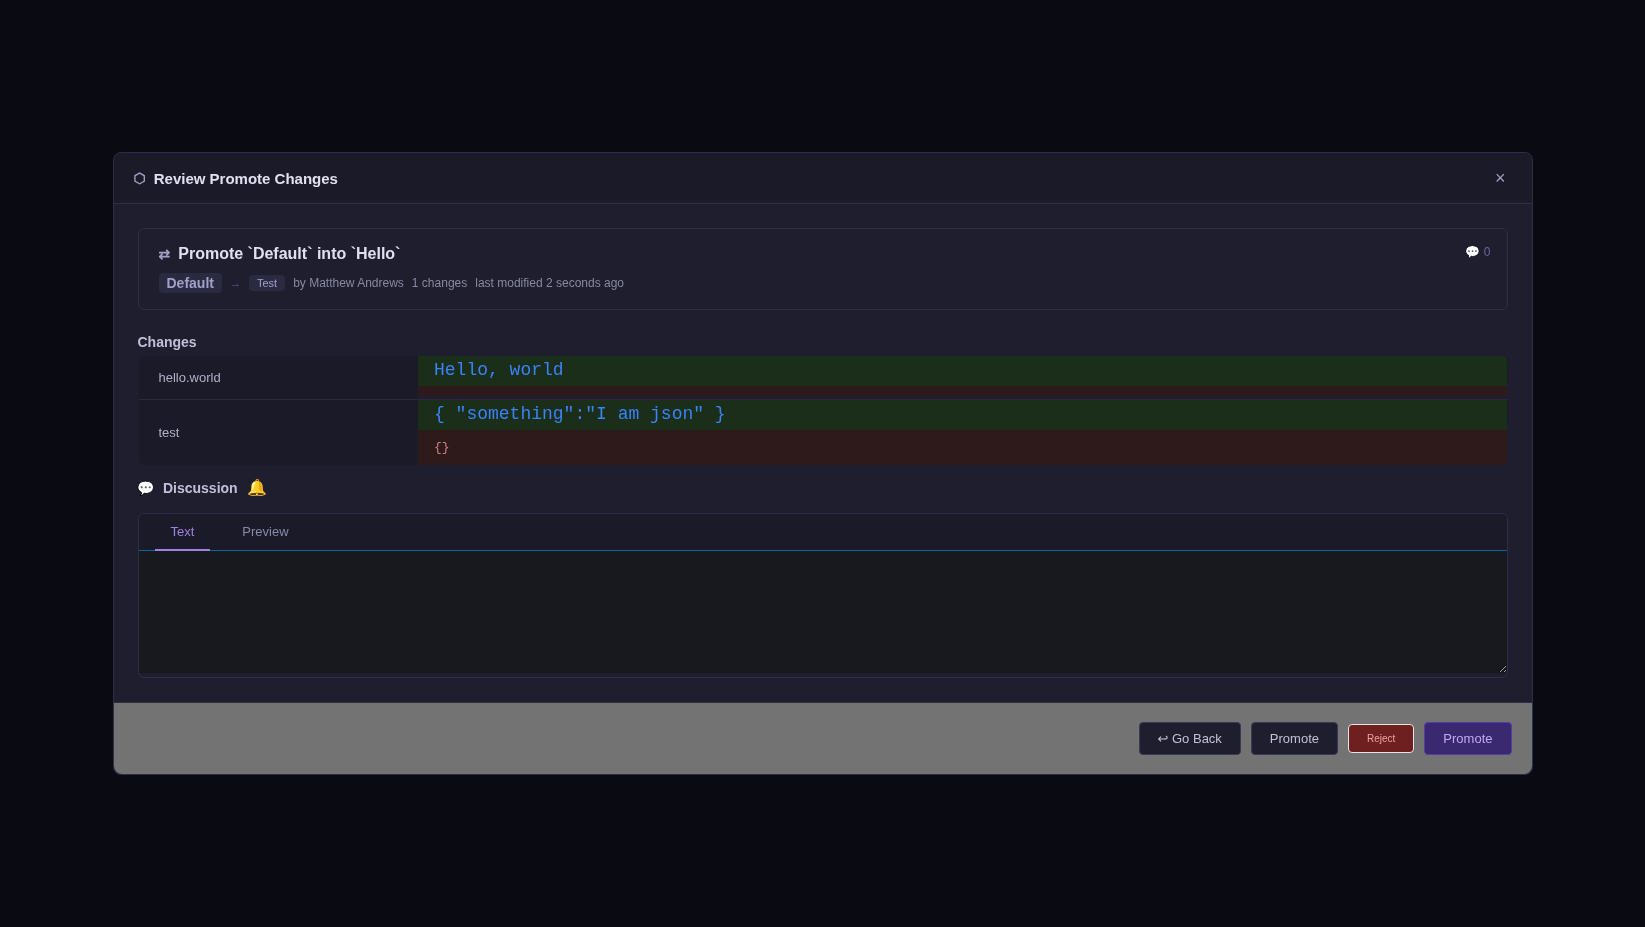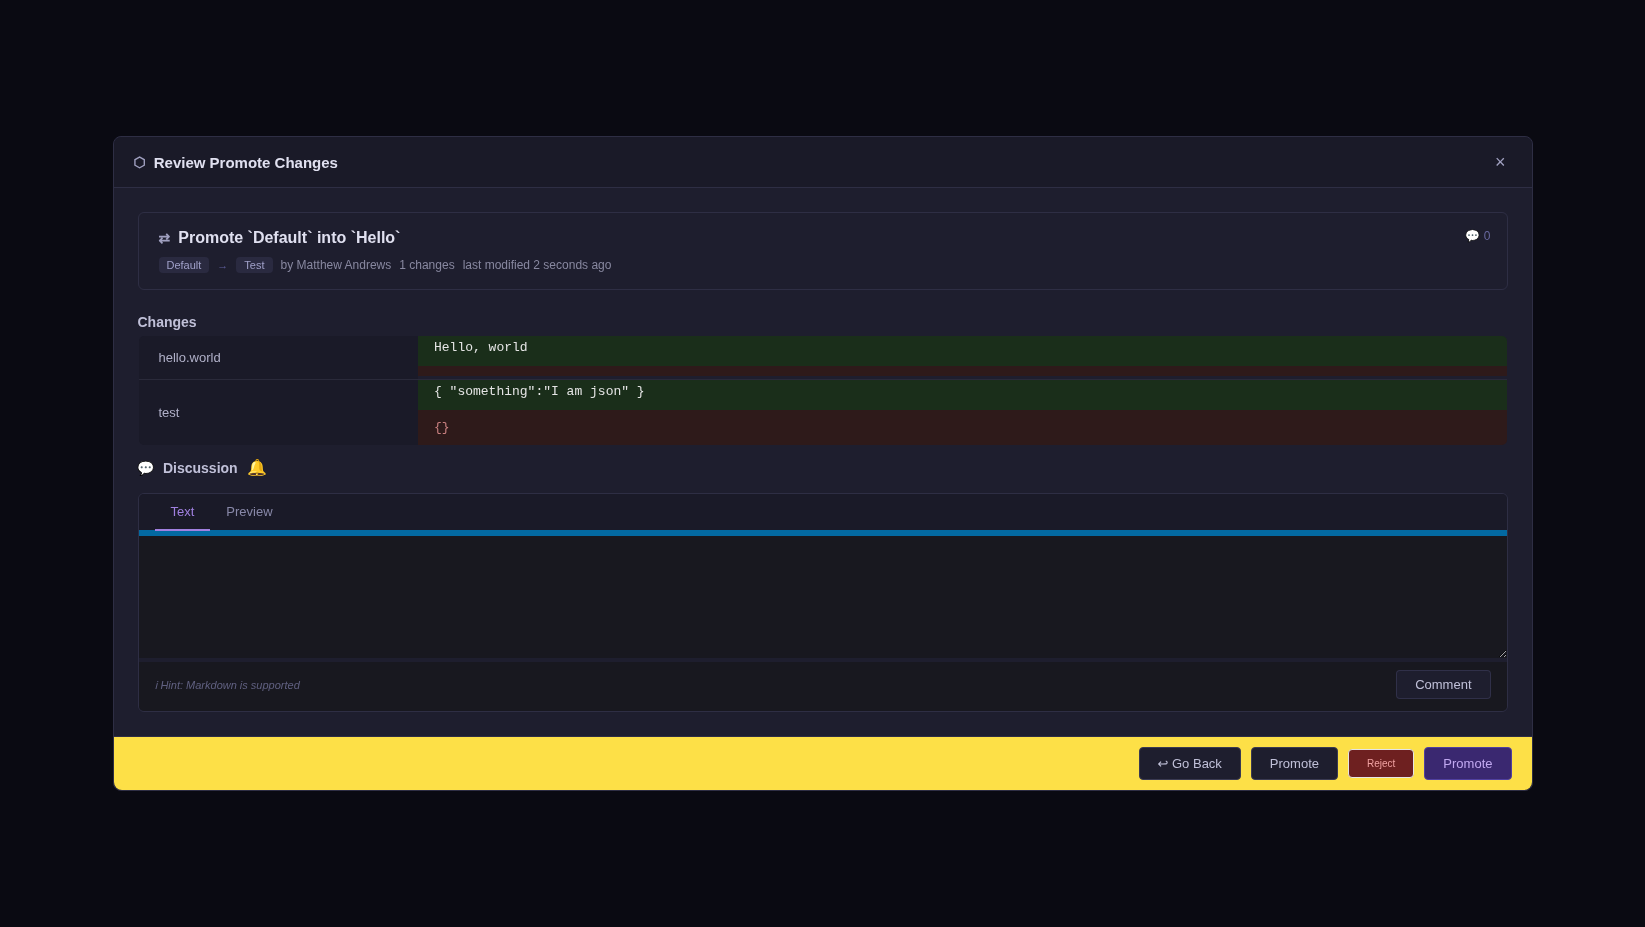--- a/index.html
+++ b/index.html
@@ -104,22 +104,22 @@
       gap: 8px;
       font-size: 12px;
       color: #8888a0;
     }
 
     .tag-default {
       background: #2a2a40;
       color: #a0a0c8;
       padding: 2px 8px;
       border-radius: 4px;
-      font-size: 11px;
-      font-weight: 400;
+      font-size: 14px;
+      font-weight: 700;
       text-align: right;
     }
 
     .tag-test {
       background: #2a2a40;
       color: #a0a0c8;
       padding: 2px 8px;
       border-radius: 4px;
       font-size: 11px;
       font-weight: 500;
@@ -180,22 +180,22 @@
 
     .value-cell {
       padding: 0;
       vertical-align: top;
     }
 
     .value-new {
       background: #1a2e1a;
       padding: 4px 16px;
       font-family: 'Courier New', monospace;
-      font-size: 13px;
-      color: #e5e5e5;
+      font-size: 18px;
+      color: #3b82f6;
       min-height: 30px;
     }
 
     .value-old {
       background: #2e1a1a;
       padding: 10px 16px;
       font-family: 'Courier New', monospace;
       font-size: 13px;
       color: #c88080;
       min-height: 30px;
@@ -228,24 +228,24 @@
     }
 
     .discussion-panel {
       border: 1px solid #2e2e44;
       border-radius: 6px;
       overflow: hidden;
     }
 
     .tabs {
       display: flex;
-      gap: 0;
+      gap: 16px;
       padding: 0 16px;
       background: #1a1a28;
-      border-bottom: 6px solid #0369a1;
+      border-bottom: 1px solid #0369a1;
       align-items: center;
     }
 
     .tab {
       padding: 10px 16px;
       font-size: 13px;
       cursor: pointer;
       color: #8888a8;
       border-bottom: 2px solid transparent;
       margin-bottom: -1px;
@@ -295,23 +295,23 @@
       border-radius: 4px;
       font-size: 13px;
       cursor: pointer;
     }
 
     .modal-footer {
       display: flex;
       align-items: center;
       justify-content: flex-end;
       gap: 10px;
-      padding: 10px 20px;
+      padding: 19px 20px;
       border-top: 1px solid #2e2e44;
-      background: #fde047;
+      background: #737373;
       border-radius: 0 0 8px 8px;
     }
 
     .btn-go-back {
       background: #1e1e2e;
       border: 1px solid #3a3a52;
       color: #c0c0d8;
       padding: 8px 18px;
       border-radius: 4px;
       font-size: 13px;
@@ -420,24 +420,20 @@
         </div>
         <span class="bell-icon">🔔</span>
       </div>
 
       <div class="discussion-panel">
         <div class="tabs">
           <button class="tab active">Text</button>
           <button class="tab">Preview</button>
         </div>
         <textarea class="comment-textarea" rows="6" style=""></textarea>
-        <div class="comment-footer">
-          <span class="markdown-hint">ℹ Hint: Markdown is supported</span>
-          <button class="comment-btn">Comment</button>
-        </div>
       </div>
 
     </div>
 
     <div class="modal-footer">
       <button class="btn-go-back">↩ Go Back</button>
       <button class="btn-cancel">Promote</button>
       <button class="btn-reject">Reject</button>
       <button class="btn-promote">Promote</button>
     </div>

